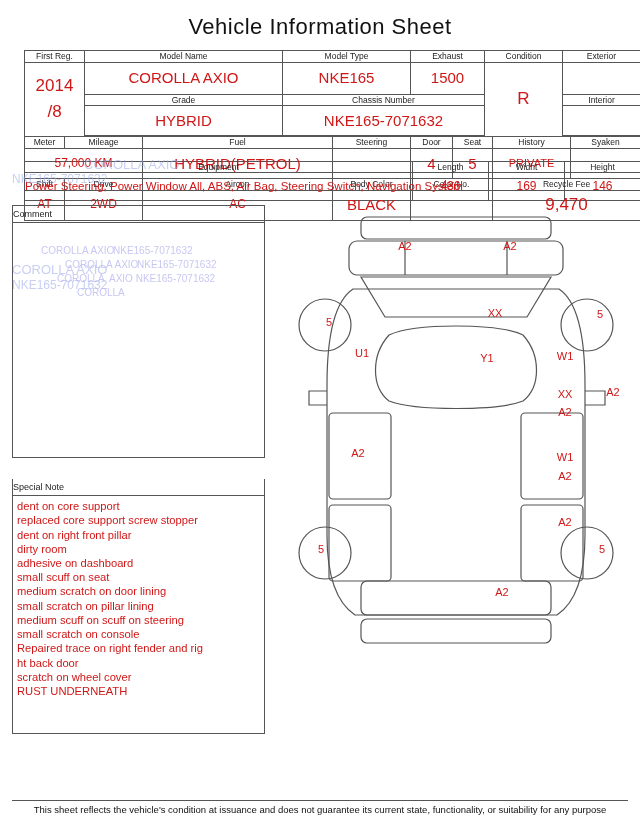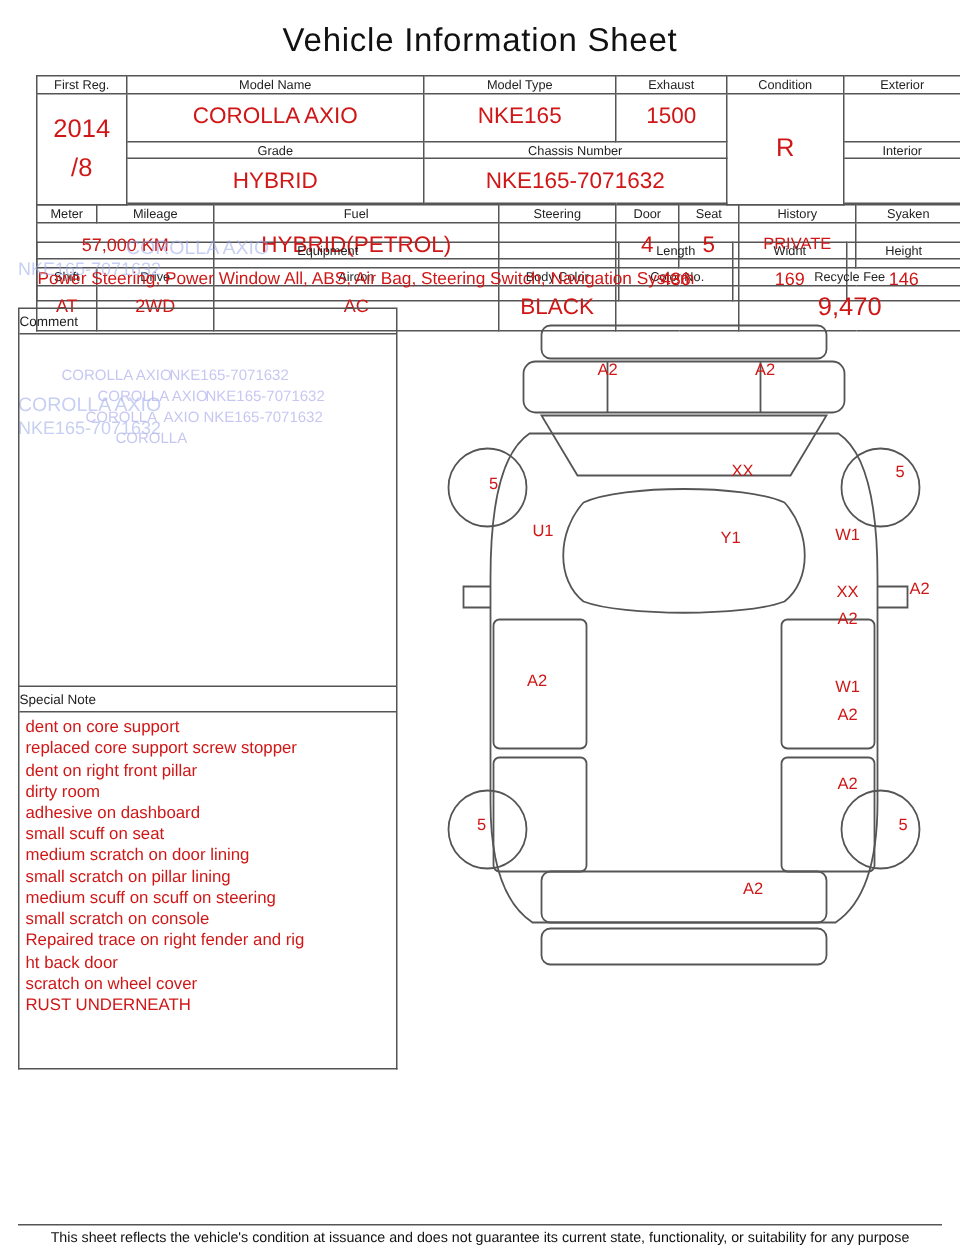--- a/index.html
+++ b/index.html
@@ -68,21 +68,21 @@
   }
   .box-head {
     text-align: left;
     font-size: 9px;
     color: #222;
     border-bottom: 1px solid #555;
     padding: 3px 0;
   }
   #comment-box { height: 253px; position: relative; }
   #comment-body { position: relative; height: 100%; }
-  #special-box { height: 255px; }
+  #special-box { height: 255px; margin-top: 21px; }
   #special-body {
     padding: 3px 4px;
     color: #d01717;
     font-size: 11.2px;
     line-height: 1.27;
   }
   .wm {
     position: absolute;
     color: #9aa9e8;
     opacity: 0.55;
@@ -94,21 +94,21 @@
     position: absolute;
     color: #b9b9f0;
     opacity: 0.8;
     font-size: 10px;
     white-space: nowrap;
     pointer-events: none;
   }
   .footer {
     position: absolute;
     left: 0; right: 0;
-    bottom: 4px;
+    bottom: 20px;
     text-align: center;
     font-size: 9.5px;
     color: #111;
     border-top: 1px solid #555;
     margin: 0 12px;
     padding-top: 3px;
   }
   #diagram { position: absolute; left: 0; top: 0; }
   .mk {
     fill: #d01717;

